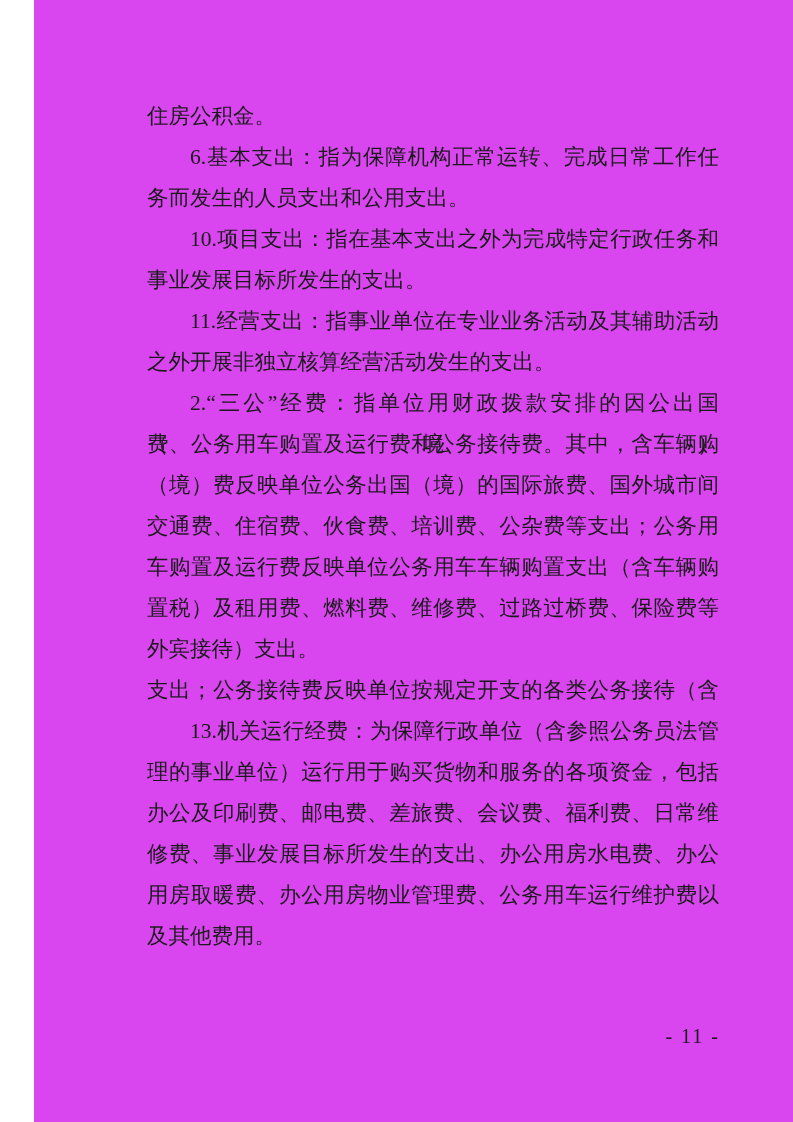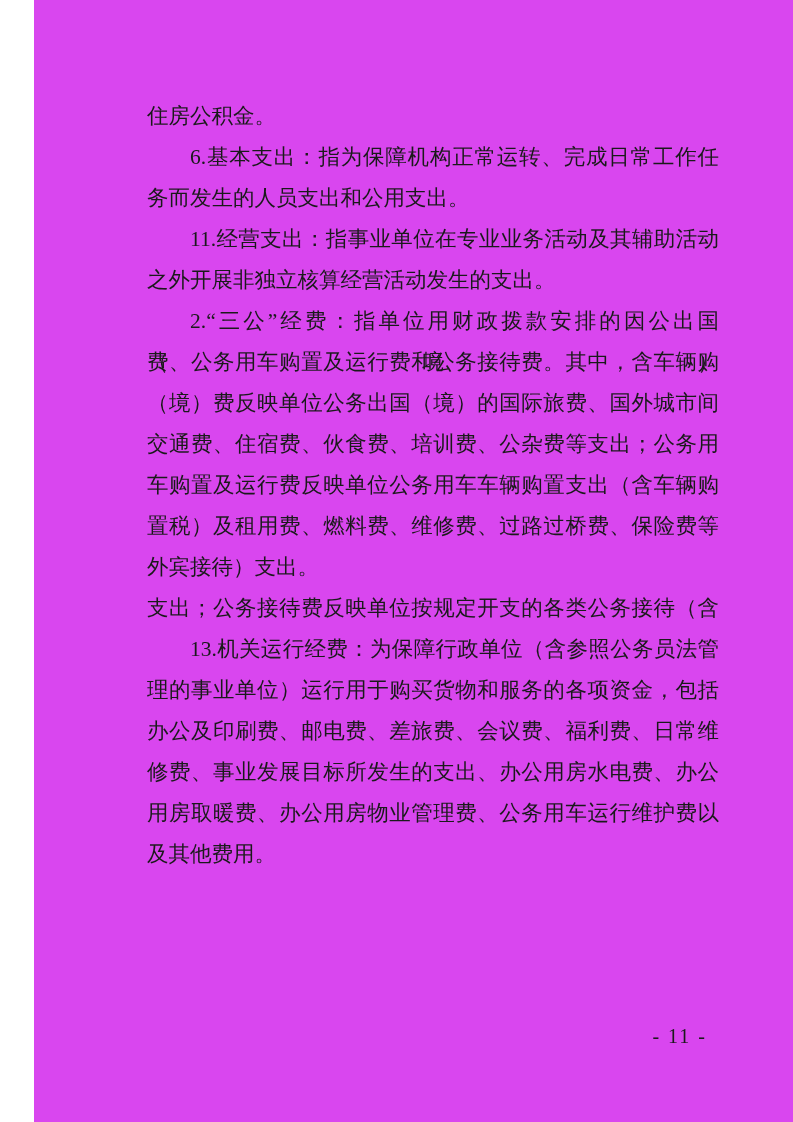--- a/index.html
+++ b/index.html
@@ -35,39 +35,43 @@
     text-align: justify;
     text-align-last: justify;
     text-justify: inter-character;
   }
   .line.indent {
     text-indent: 2em;
   }
   .page-number {
     position: absolute;
     top: 1024px;
-    right: 120px;
+    right: 107px;
     font-size: 20px;
     letter-spacing: 2px;
     line-height: 24px;
     color: #1a1a1a;
     font-family: "Liberation Serif", "DejaVu Serif", serif;
   }
 </style>
 </head>
 <body>
 
 <div class="page" style="background: #d946ef; color: rgb(26, 26, 26); margin-left: 34px;">
   <div class="content">
       <div class="paragraph">
         <div class="line">住房公积金。</div>
       </div>
       <div class="paragraph">
         <div class="line indent fill">6.基本支出：指为保障机构正常运转、完成日常工作任</div>
         <div class="line">务而发生的人员支出和公用支出。</div>
+      </div>
+      <div class="paragraph">
+        <div class="line indent fill">10.项目支出：指在基本支出之外为完成特定行政任务和</div>
+        <div class="line">事业发展目标所发生的支出。</div>
       </div>
       <div class="paragraph">
         <div class="line indent fill">11.经营支出：指事业单位在专业业务活动及其辅助活动</div>
         <div class="line">之外开展非独立核算经营活动发生的支出。</div>
       </div>
       <div class="paragraph">
         <div class="line indent fill">2.“三公”经费：指单位用财政拨款安排的因公出国（境）</div>
         <div class="line fill">费、公务用车购置及运行费和公务接待费。其中，含车辆购</div>
         <div class="line fill">（境）费反映单位公务出国（境）的国际旅费、国外城市间</div>
         <div class="line fill">交通费、住宿费、伙食费、培训费、公杂费等支出；公务用</div>

